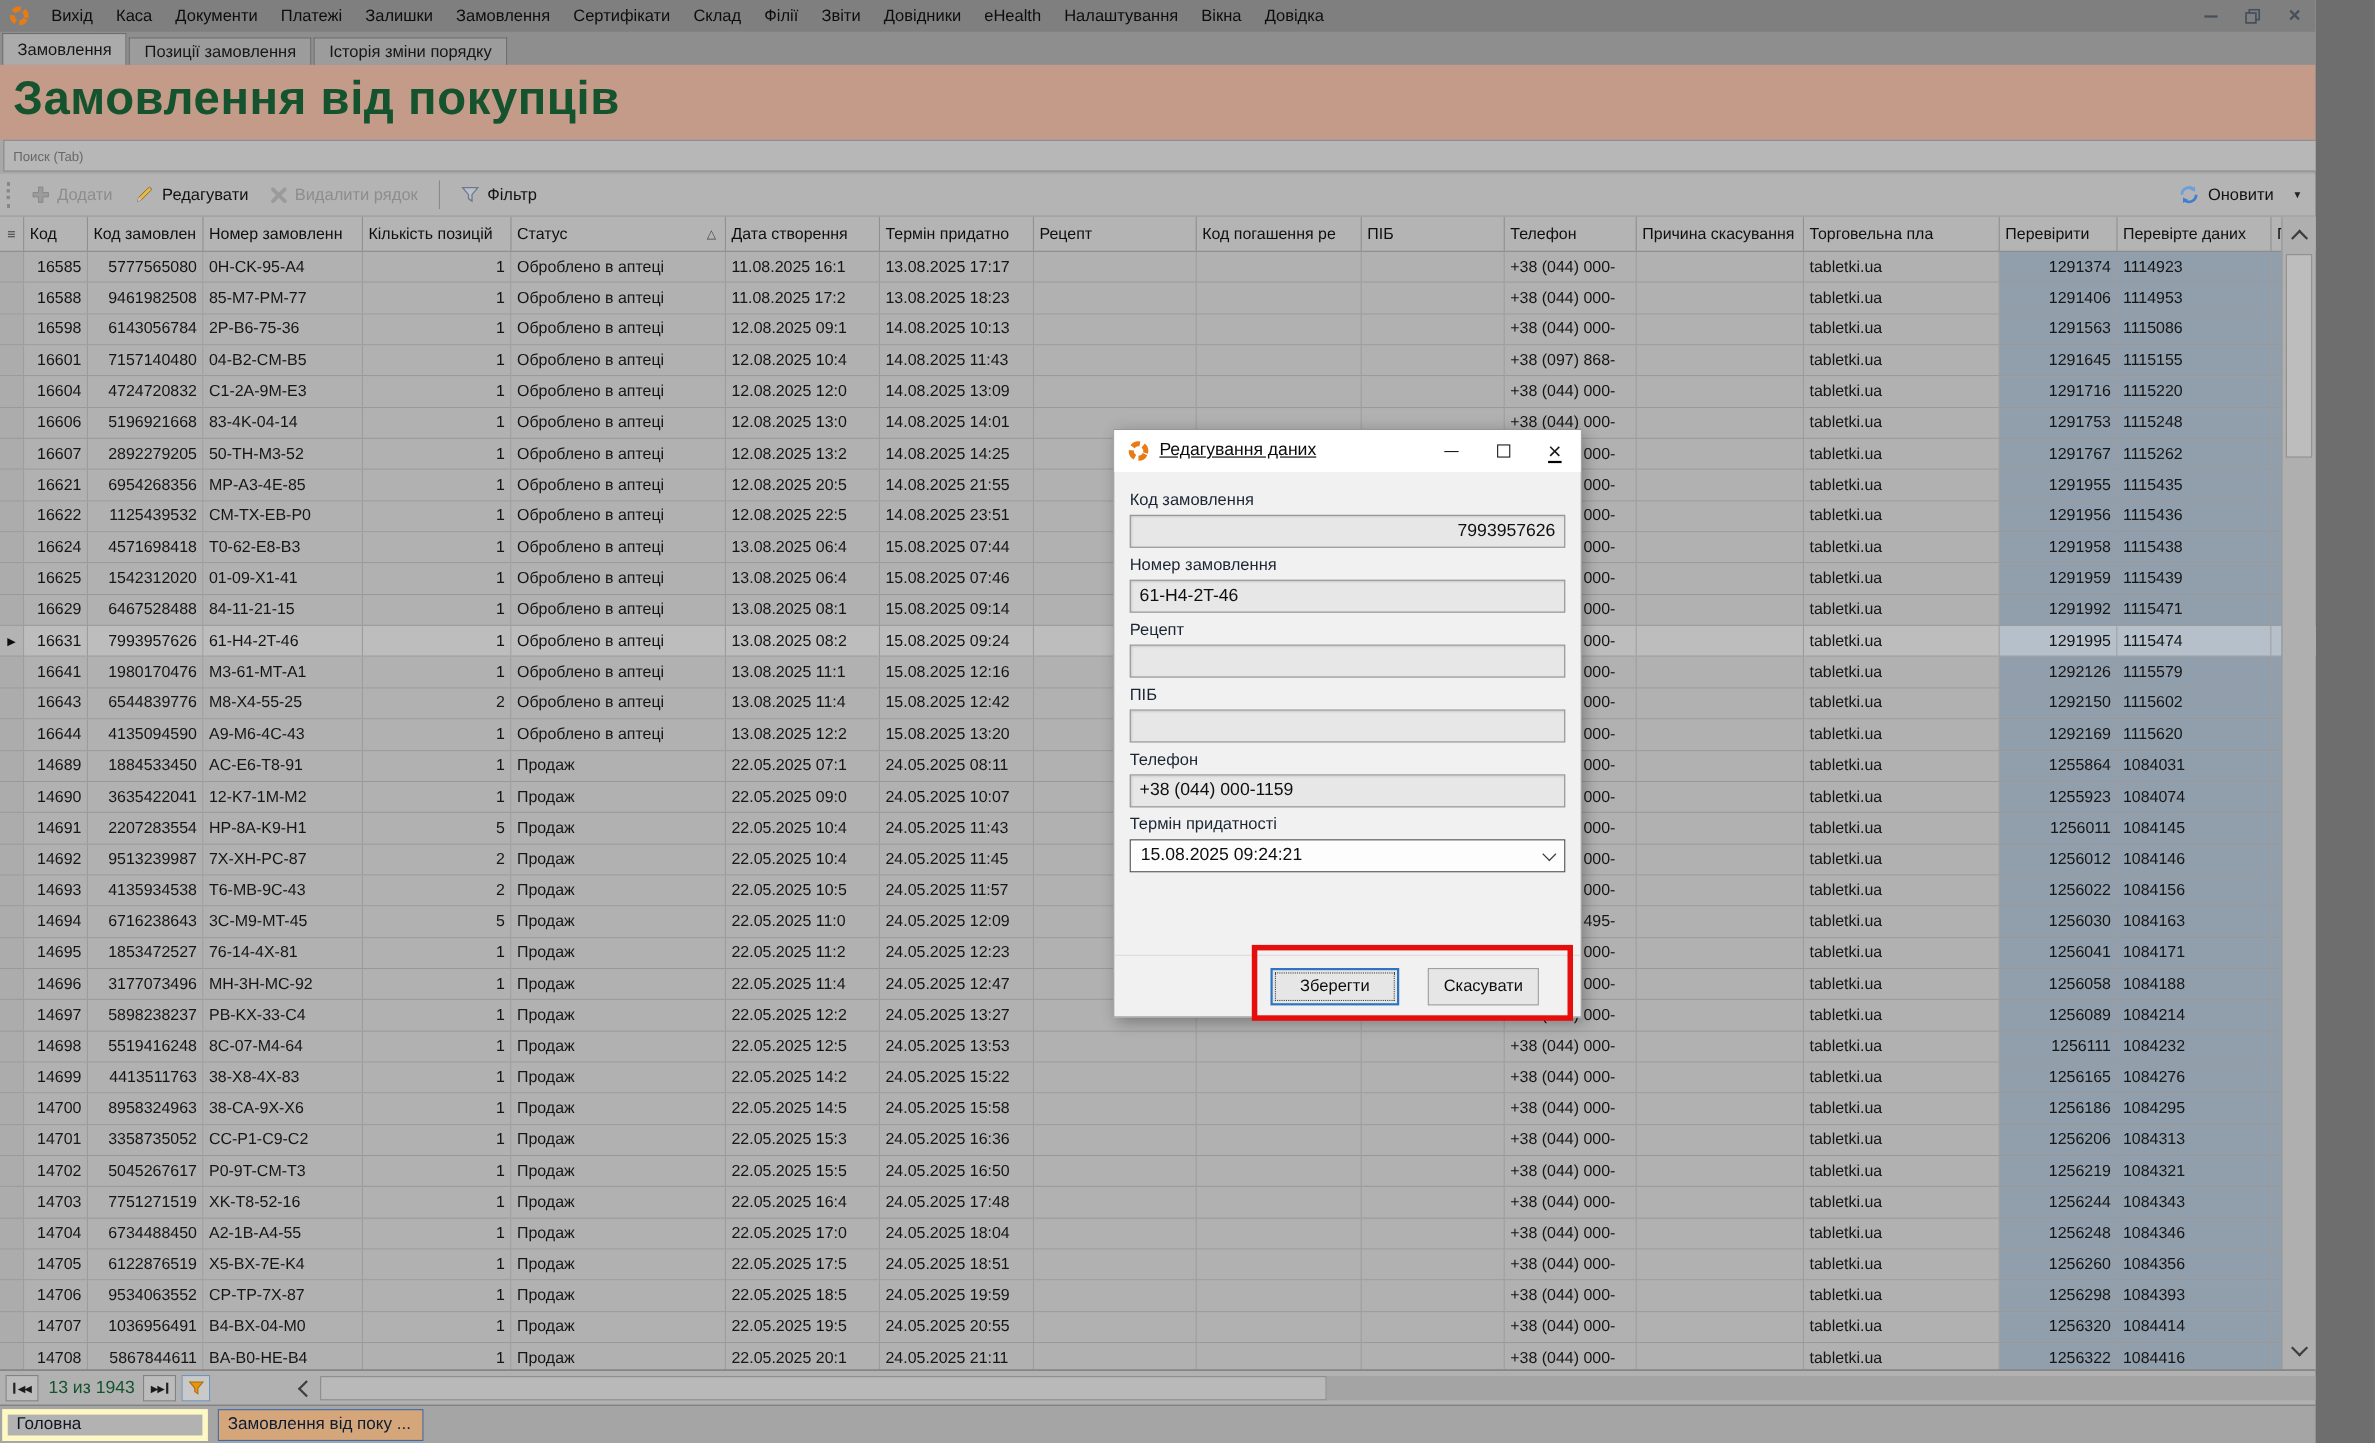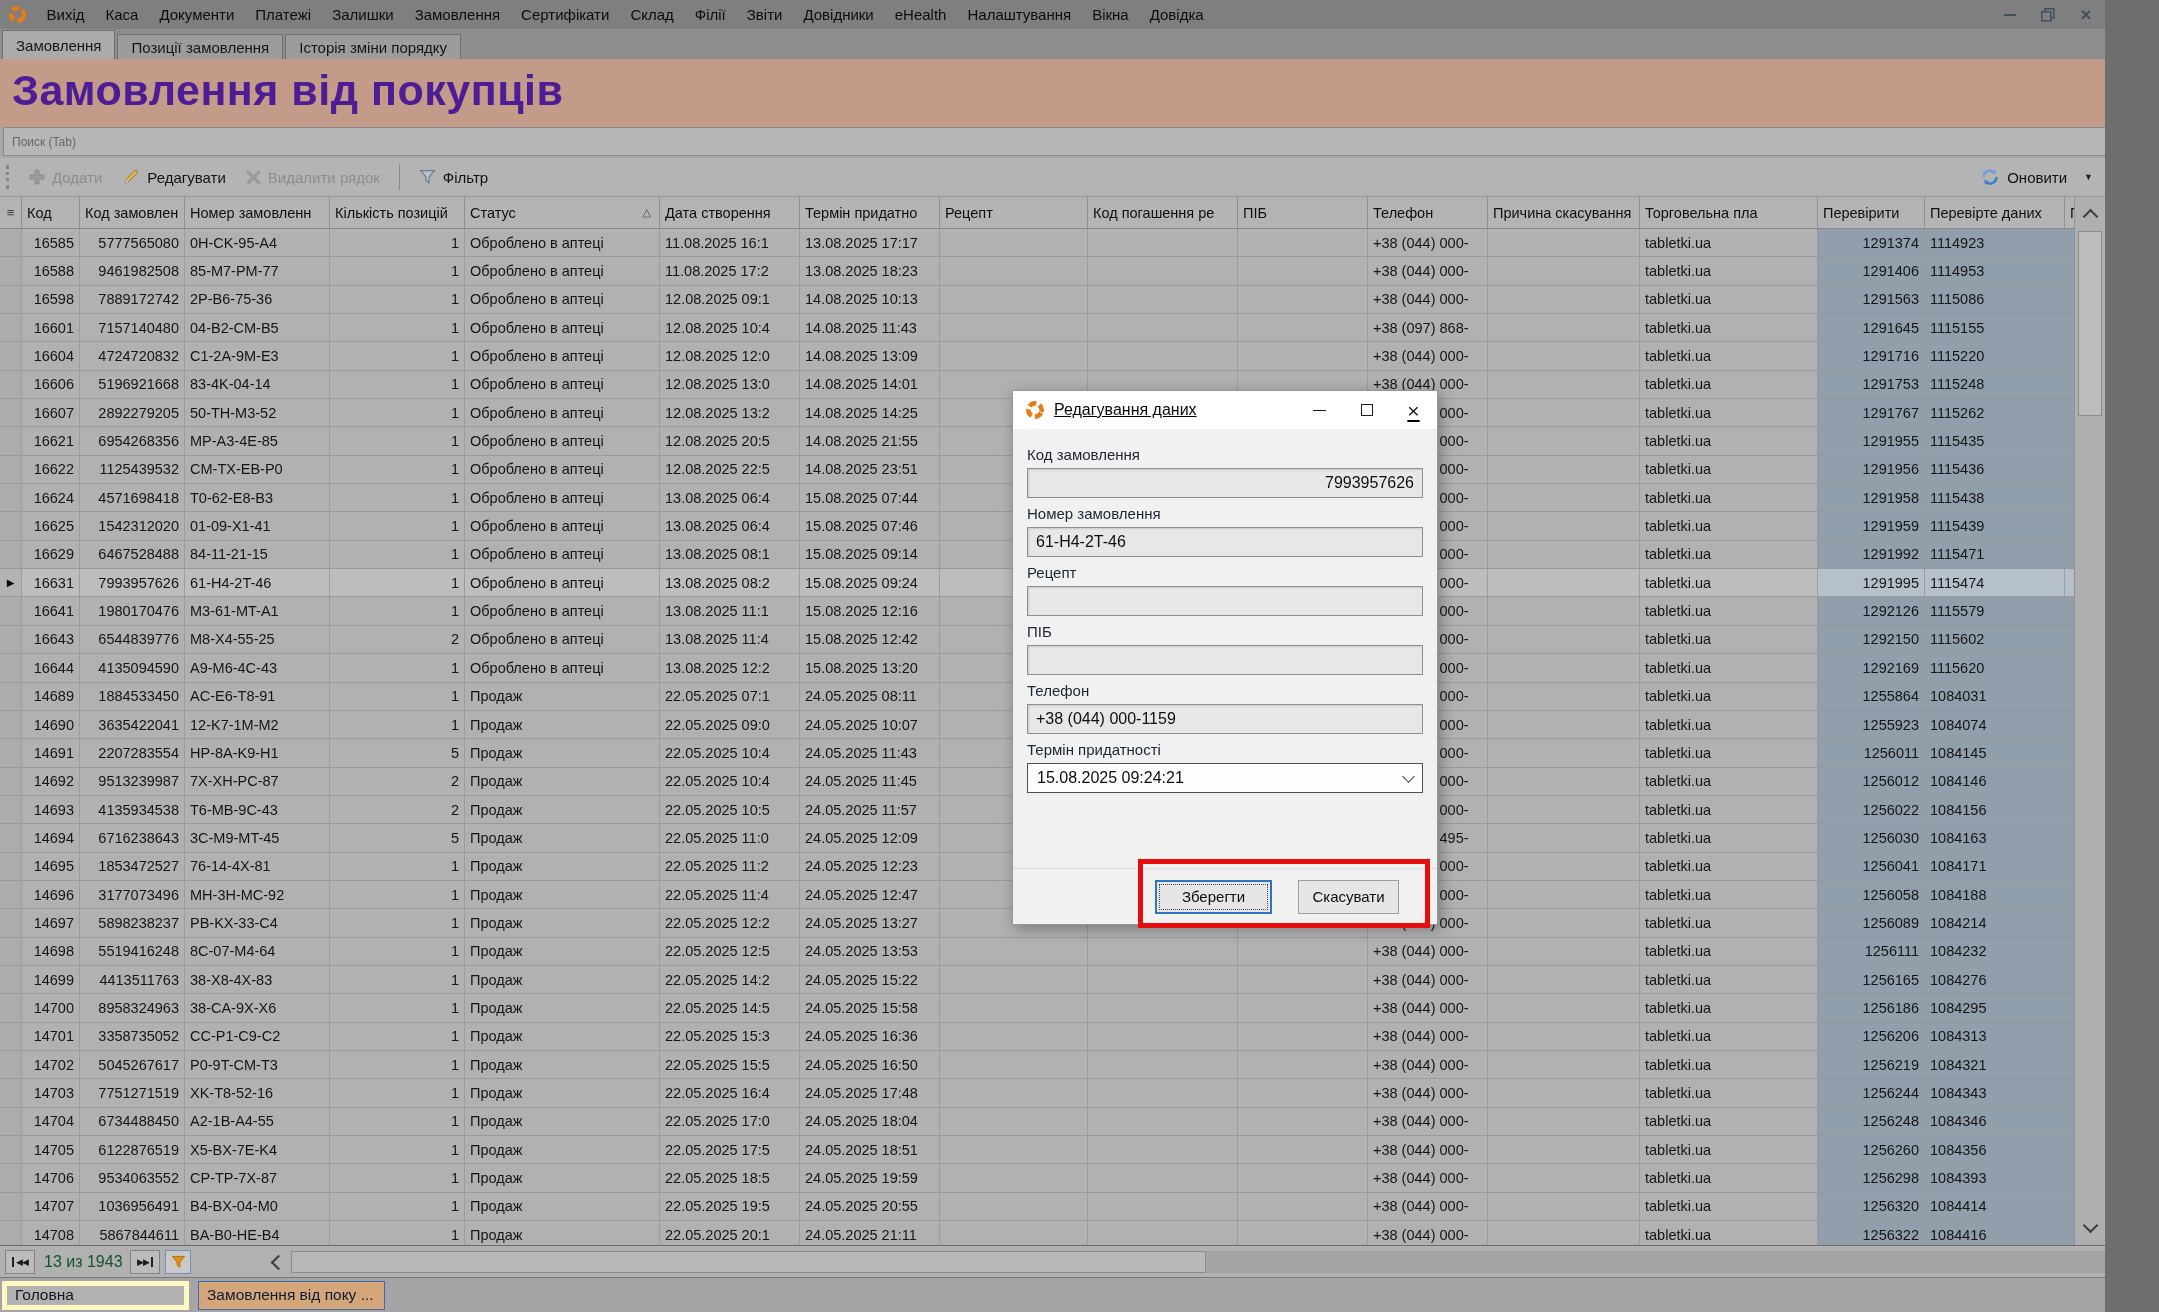--- a/index.html
+++ b/index.html
@@ -15,21 +15,21 @@
   .minbar{display:inline-block;width:12px;height:0;border-bottom:2px solid #46505c;}
   .closex{font-size:19px;font-weight:bold;color:#46505c;line-height:1;}
 
   
   .tabstrip{position:absolute;top:29px;left:0;width:100%;height:30px;background:#8e8e8e;display:flex;align-items:flex-end;padding-left:2px;box-sizing:border-box;}
   .tab{height:25px;display:flex;align-items:center;padding:0 13px;font-size:15px;color:#161616;background:#9c9c9c;border:1px solid #6e6e6e;border-bottom:0;margin-right:2px;box-sizing:border-box;white-space:nowrap;cursor:default;}
   .tab.selected{height:29px;background:#ababab;}
 
   
   .banner{position:absolute;top:59px;left:0;width:100%;height:68px;background:#c49b89;}
-  .banner h1{margin:0;padding:7px 0 0 12px;font-size:43px;font-weight:700;color:#4c1d95;letter-spacing:.5px;}
+  .banner h1{margin:0;padding:7px 0 0 12px;font-size:43px;font-weight:700;color:#14532d;letter-spacing:.5px;}
 
   
   .search{position:absolute;top:127px;left:3px;width:2149px;height:29px;background:#b7b7b7;border:1px solid #868686;box-sizing:border-box;}
   .search input{width:100%;height:100%;background:transparent;border:0;outline:0;padding:0 8px;font-size:12px;color:#333;font-family:inherit;box-sizing:border-box;}
   .search input::placeholder{color:#686868;opacity:1;}
 
   
   .toolbar{position:absolute;top:158px;left:0;width:100%;height:39px;background:#b4b4b4;display:flex;align-items:center;border-bottom:1px solid #979797;box-sizing:border-box;}
   .grip{width:0;height:24px;border-left:3px dotted #878787;margin:0 10px 0 6px;}
   .tbtn{display:flex;align-items:center;gap:7px;padding:0 10px;height:30px;font-size:15px;color:#121212;white-space:nowrap;cursor:default;}
@@ -300,21 +300,21 @@
           <div class="cell">+38 (044) 000-</div>
           <div class="cell"></div>
           <div class="cell">tabletki.ua</div>
           <div class="cell chk r">1291406</div>
           <div class="cell chk">1114953</div>
           <div class="cell chk"></div>
         </div>
         <div class="row">
           <div class="cell selc"></div>
           <div class="cell r">16598</div>
-          <div class="cell r">7889172742</div>
+          <div class="cell r">6143056784</div>
           <div class="cell">2P-B6-75-36</div>
           <div class="cell r">1</div>
           <div class="cell">Оброблено в аптеці</div>
           <div class="cell">12.08.2025 09:1</div>
           <div class="cell">14.08.2025 10:13</div>
           <div class="cell"></div>
           <div class="cell"></div>
           <div class="cell"></div>
           <div class="cell">+38 (044) 000-</div>
           <div class="cell"></div>

